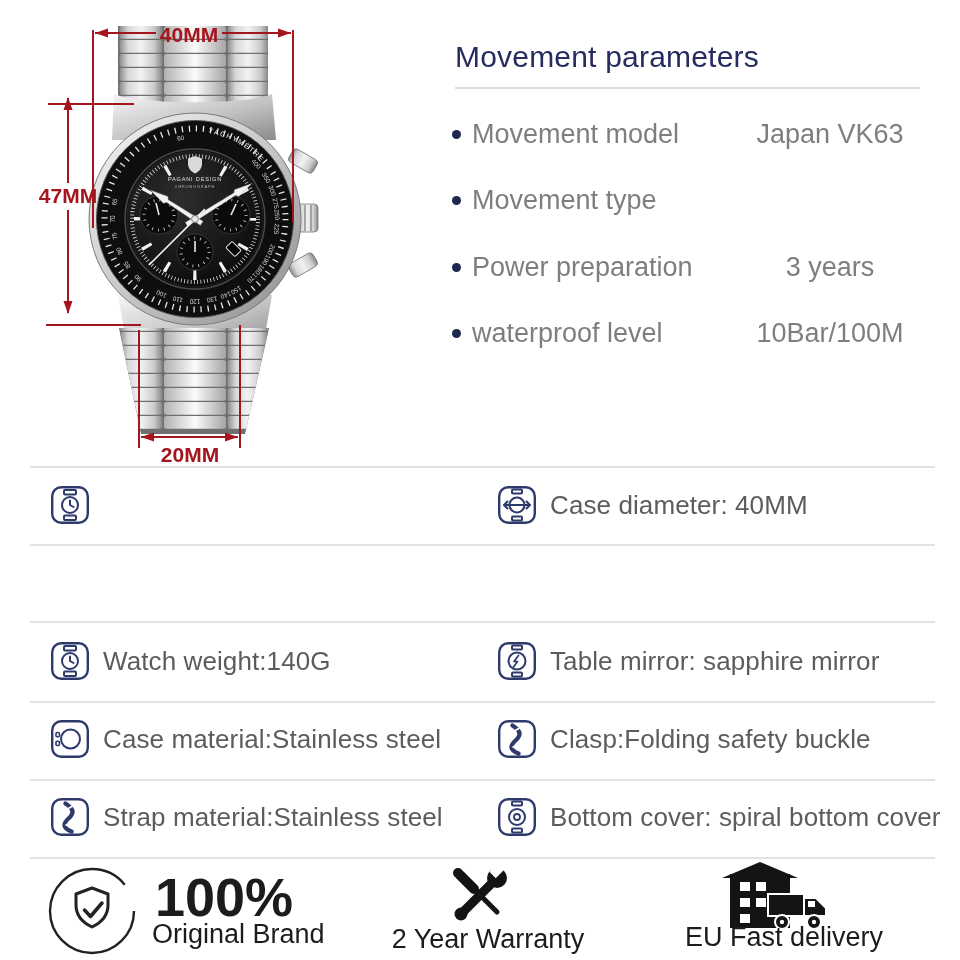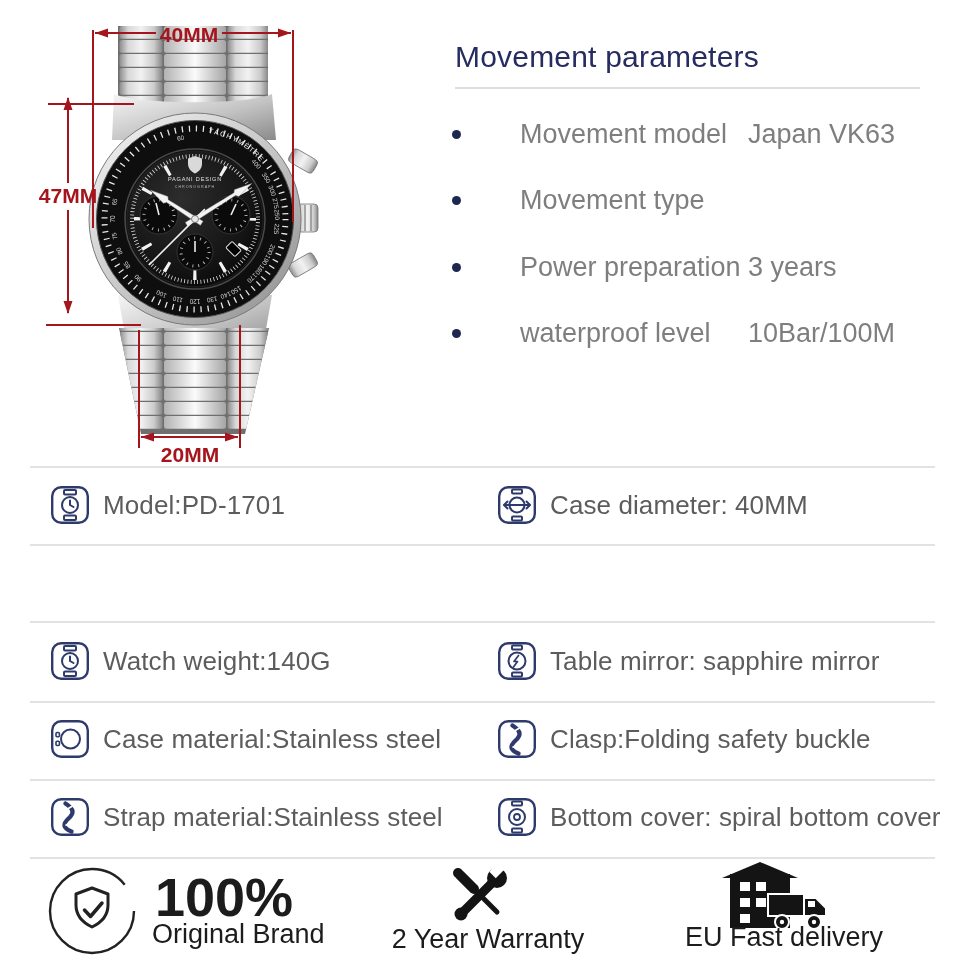--- a/index.html
+++ b/index.html
@@ -3,24 +3,24 @@
 <meta charset="utf-8">
 <style>
   html,body{margin:0;padding:0;background:#fff;}
   #stage{position:relative;width:960px;height:960px;background:#ffffff;
          font-family:"Liberation Sans",sans-serif;overflow:hidden;}
   svg text{font-family:"Liberation Sans",sans-serif;}
 
   
   .mtitle{position:absolute;left:455px;top:40px;font-size:30px;color:#262C60;letter-spacing:.2px;}
   .mline{position:absolute;left:455px;top:87px;width:465px;height:2px;background:#dedede;}
-  .mrow{position:absolute;left:452px;width:492px;height:34px;display:flex;align-items:center;gap:48px;}
+  .mrow{position:absolute;left:452px;width:492px;height:34px;display:flex;align-items:center;}
   .dot{width:9px;height:9px;border-radius:50%;background:#1E2750;margin-right:11px;flex:0 0 auto;}
   .mlabel{font-size:27px;color:#7E7E7E;}
-  .mvalue{position:absolute;left:296px;width:200px;text-align:left;font-size:27px;color:#7E7E7E;}
+  .mvalue{position:absolute;left:278px;width:200px;text-align:center;font-size:27px;color:#7E7E7E;}
 
   
   .divider{position:absolute;left:30px;width:905px;height:1.5px;background:#e2e2e2;}
   .cell{position:absolute;display:flex;align-items:center;gap:13px;height:44px;}
   .cell.lft{left:50px;} .cell.rgt{left:497px;}
   .ctext{font-size:26px;color:#5C5C5C;white-space:nowrap;letter-spacing:.1px;}
   .icf{fill:none;stroke:#2D3A6B;stroke-width:2.4px;}
   .ics{fill:none;stroke:#2D3A6B;stroke-width:2px;stroke-linecap:round;stroke-linejoin:round;}
 
   
@@ -248,21 +248,20 @@
   <div class="divider" style="top:857px"></div>
 
   <div class="cell lft" style="top:483px">
     <svg class="spec-ic" width="40" height="40" viewBox="0 0 40 40">
       <rect x="2.2" y="2.2" width="35.6" height="35.6" rx="9" class="icf"></rect>
       <rect x="14" y="5" width="12" height="4.5" rx="1" class="ics"></rect>
       <rect x="14" y="30.5" width="12" height="4.5" rx="1" class="ics"></rect>
       <circle cx="20" cy="20" r="8" class="ics"></circle>
       <path d="M20 15.5 V20 L23.5 22" class="ics"></path>
     </svg>
-    <span class="ctext">Model:PD-1701</span>
   </div>
   <div class="cell rgt" style="top:483px">
     <svg class="spec-ic" width="40" height="40" viewBox="0 0 40 40">
       <rect x="2.2" y="2.2" width="35.6" height="35.6" rx="9" class="icf"></rect>
       <rect x="15" y="4.5" width="10" height="4" rx="1" class="ics"></rect>
       <rect x="15" y="31.5" width="10" height="4" rx="1" class="ics"></rect>
       <circle cx="20" cy="20" r="7.5" class="ics"></circle>
       <path d="M7.5 20 H32.5" class="ics"></path>
       <path d="M10.5 16.5 L7 20 L10.5 23.5" class="ics"></path>
       <path d="M29.5 16.5 L33 20 L29.5 23.5" class="ics"></path>

